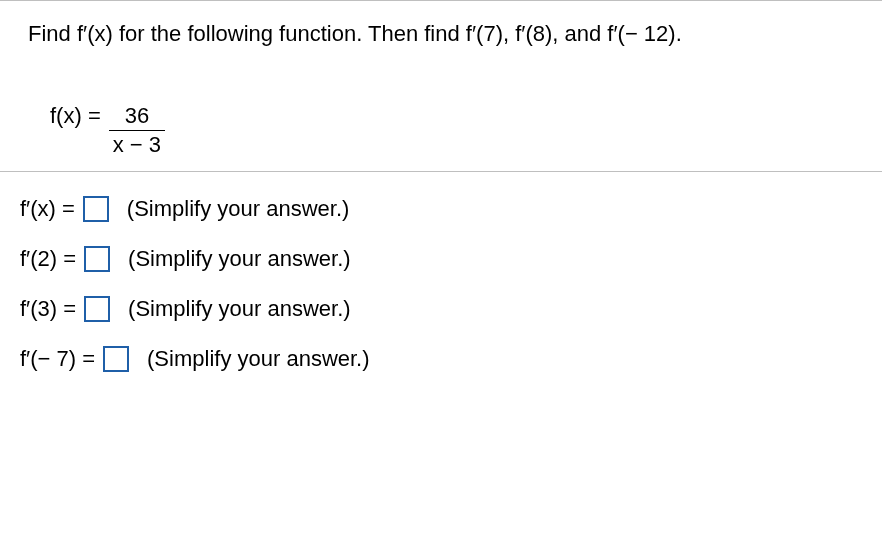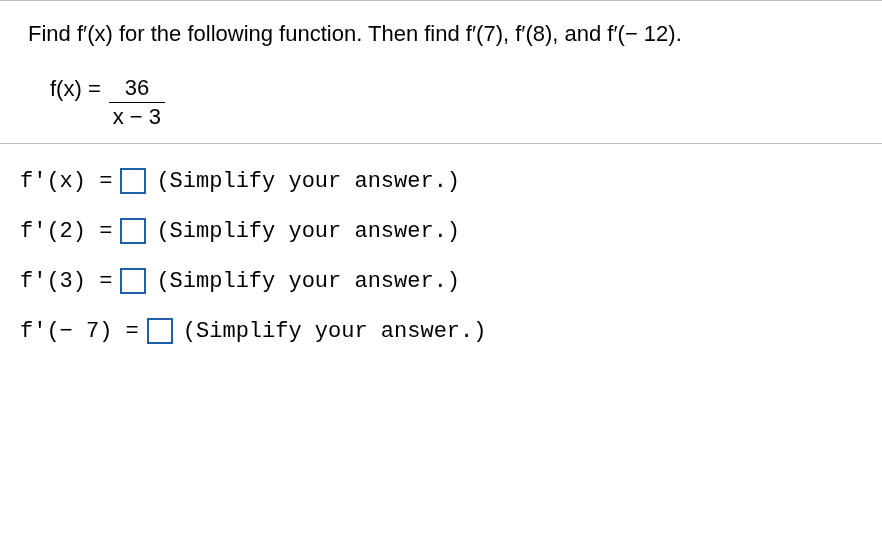--- a/index.html
+++ b/index.html
@@ -18,58 +18,58 @@
     margin: 0;
   }
   .section {
     padding: 18px 28px 14px 28px;
   }
   .prompt-text {
     line-height: 1.4;
   }
   .func-def {
     display: flex;
-    align-items: flex-start;
+    align-items: center;
     gap: 8px;
     margin-top: 26px;
     margin-left: 22px;
   }
   .frac {
     display: inline-flex;
     flex-direction: column;
     align-items: center;
     vertical-align: middle;
     line-height: 1.1;
+    margin-top: 28px;
   }
   .frac .num {
     padding: 0 4px 2px 4px;
   }
   .frac .den {
     border-top: 1.5px solid #000;
     padding: 2px 4px 0 4px;
   }
   .answer-block {
     padding: 10px 28px 0 20px;
-    font-family: Liberation Mono, monospace;
   }
   .answer-row {
     display: flex;
     align-items: center;
     gap: 8px;
     margin: 14px 0 24px 0;
   }
   .input-box {
     width: 26px;
     height: 26px;
     border: 2px solid #1f5fa8;
     background: #fff;
     box-sizing: border-box;
   }
   .hint {
-    margin-left: 2px;
+    margin-left: 10px;
   }
 </style>
 </head>
 <body>
 
 <hr class="hr">
 
 <div class="section">
   <div class="prompt-text">Find f′(x) for the following function. Then find f′(7), f′(8), and f′(− 12).</div>
   <div class="func-def">

